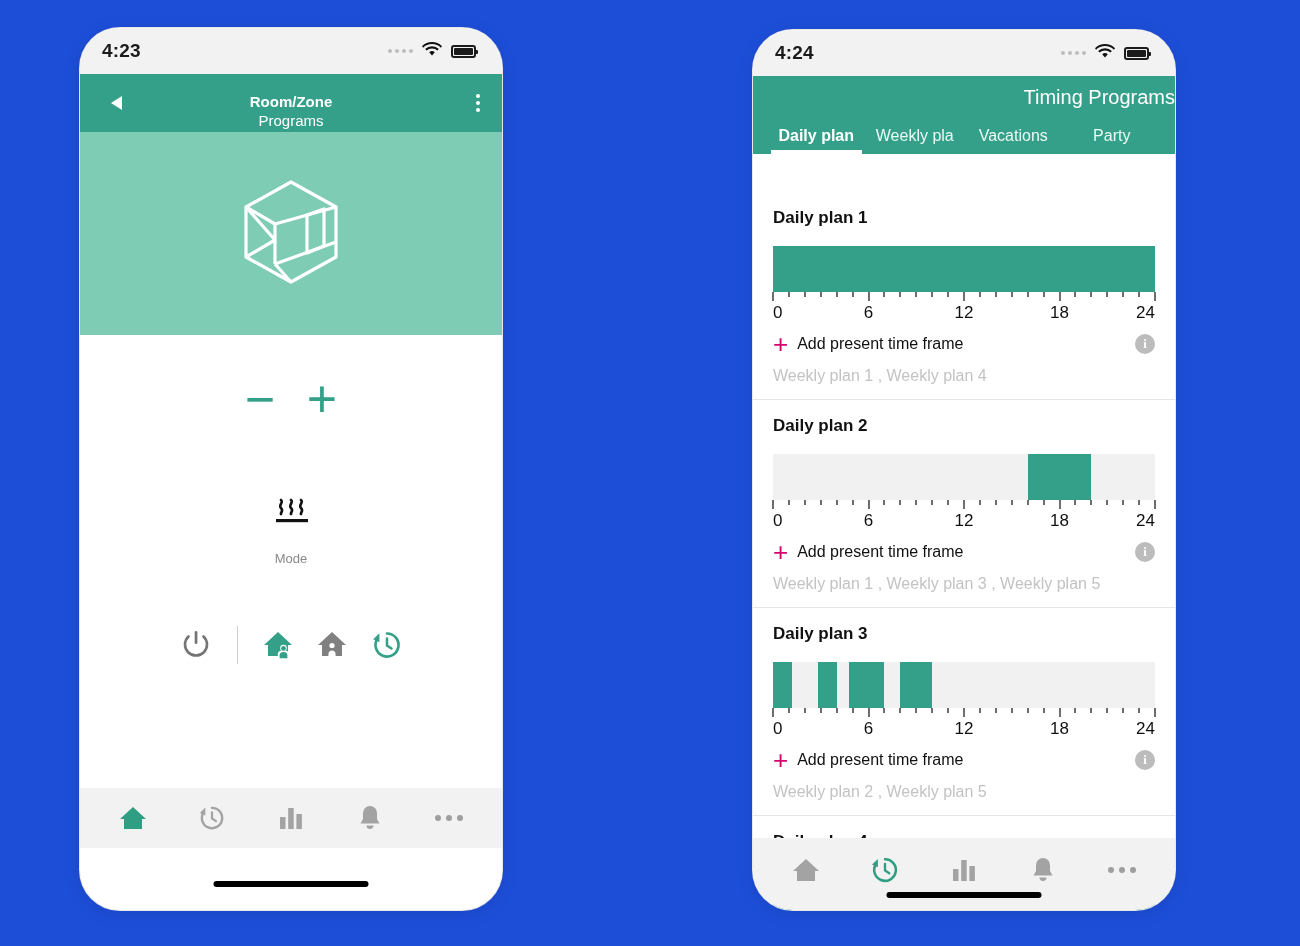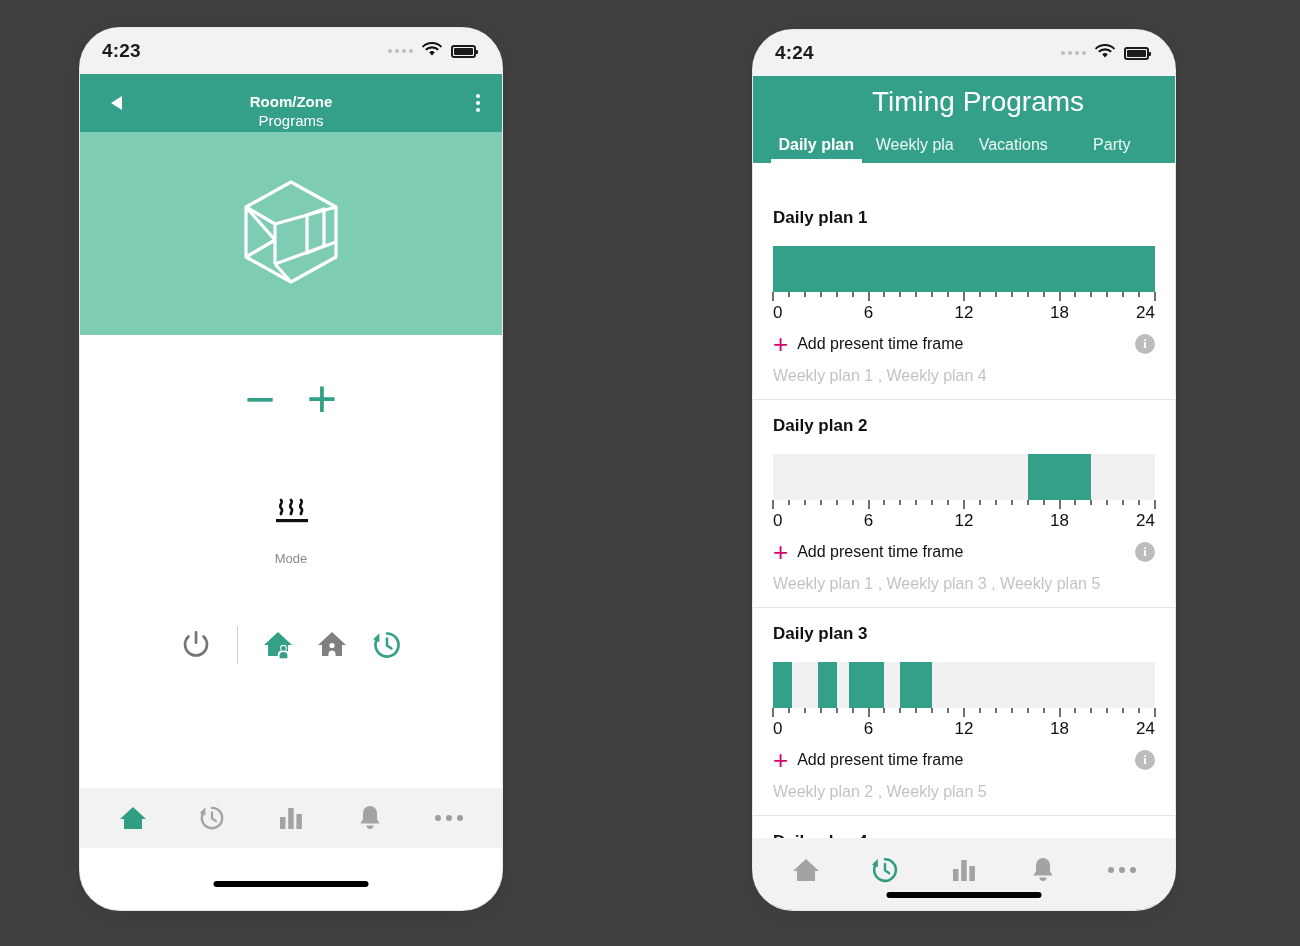--- a/index.html
+++ b/index.html
@@ -2,21 +2,21 @@
 <html><head>
 <meta charset="utf-8">
 <style>
   * { box-sizing: border-box; margin: 0; padding: 0; }
   html, body {
     width: 1300px; height: 946px;
     background: #ffffff;
     font-family: "Liberation Sans", sans-serif;
     overflow: hidden;
   }
-  .stage { position: relative; width: 1300px; height: 946px; background: #404040; }
+  .stage { position: relative; width: 1300px; height: 946px; background: #1d4ed8; }
 
   
   .phone {
     position: absolute;
     background: #ffffff;
     border-radius: 40px;
     overflow: hidden;
     box-shadow: 0 0 0 1px #e8e8e8, 0 3px 18px rgba(0,0,0,0.10);
   }
   #phone-left  { left: 80px;  top: 28px;  width: 422px; height: 882px; }
@@ -96,21 +96,21 @@
   }
   #phone-left  .bottom-nav { bottom: 62px; }
   #phone-left  .home-indicator { bottom: 23px; }
   #phone-right .bottom-nav { bottom: 0px; height: 72px; align-items: flex-start; padding-top: 10px; }
   #phone-right .home-indicator { bottom: 12px; }
   .dots3 { display: flex; gap: 5px; }
   .dots3 i { width: 6px; height: 6px; border-radius: 50%; background: #9e9e9e; display: block; }
 
   
   .tp-header { background: #35A089; color: #fff; padding-top: 10px; }
-  .tp-title { text-align: center; font-size: 28px; font-weight: 400; padding-bottom: 12px; margin-left: 28px; }
+  .tp-title { text-align: right; font-size: 20px; font-weight: 400; padding-bottom: 12px; margin-left: 28px; }
   .tp-tabs { display: flex; align-items: flex-end; padding: 0 14px; }
   .tp-tab {
     flex: 1; text-align: center; font-size: 16px; color: #eafaf4;
     padding: 6px 0 9px; cursor: pointer; position: relative;
   }
   .tp-tab.active { font-weight: bold; color: #ffffff; }
   .tp-tab.active::after {
     content: ""; position: absolute; left: 4px; right: 4px; bottom: 0; height: 4px; background: #fff;
   }
 

